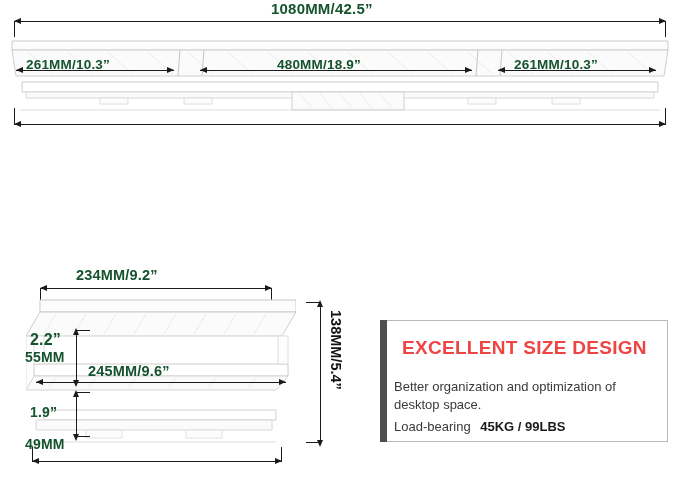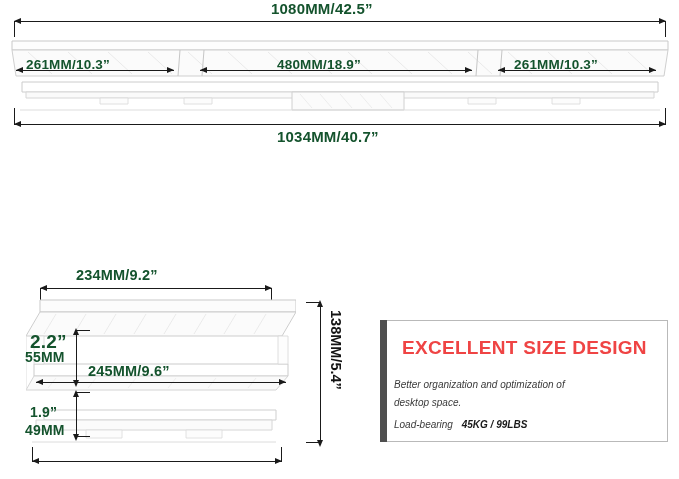--- a/index.html
+++ b/index.html
@@ -102,23 +102,22 @@
     left: 402px;
     top: 337px;
     font-size: 19px;
     font-weight: bold;
     color: #ef4444;
     letter-spacing: 0.3px;
   }
   .callout-line {
     position: absolute;
     left: 394px;
-    font-size: 10px;
+    font-size: 13px;
     color: #3a3a3a;
-    font-style: italic;
   }
   #callout-l1 { top: 379px; }
   #callout-l2 { top: 397px; }
   #callout-l3 { top: 419px; }
   #callout-l3 .bold {
     font-weight: bold;
     color: #1a1a1a;
   }
   .vert-text {
     position: absolute;
@@ -212,21 +211,20 @@
   </div>
   <div class="dimlabel" style="left:514px; top:57px; font-size:13.5px;">261MM/10.3”</div>
 
   <div class="linewrap">
     <div class="hline" style="left:14px; top:124px; width:652px;"></div>
     <div class="arrow-l" style="left:14px; top:120.5px;"></div>
     <div class="arrow-r" style="left:659px; top:120.5px;"></div>
     <div class="tick" style="left:14px; top:108px; height:16px;"></div>
     <div class="tick" style="left:665px; top:108px; height:16px;"></div>
   </div>
-  <div class="dimlabel" style="left:277px; top:128px; font-size:15px;">1034MM/40.7”</div>
 
   <div class="linewrap">
     <div class="hline" style="left:40px; top:288px; width:232px;"></div>
     <div class="arrow-l" style="left:40px; top:284.5px;"></div>
     <div class="arrow-r" style="left:265px; top:284.5px;"></div>
     <div class="tick" style="left:40px; top:288px; height:12px;"></div>
     <div class="tick" style="left:271px; top:288px; height:12px;"></div>
   </div>
   <div class="dimlabel" style="left:76px; top:267px; font-size:14.5px;">234MM/9.2”</div>
 
@@ -270,39 +268,39 @@
     <polyline points="0,46 0,100" fill="none" stroke="#dedede" stroke-width="1"></polyline>
   </svg>
 
   <div class="linewrap">
     <div class="vline" style="left:76px; top:330px; height:52px;"></div>
     <div class="arrow-u" style="left:72.5px; top:328px;"></div>
     <div class="arrow-d" style="left:72.5px; top:380px;"></div>
     <div class="tickh" style="left:76px; top:330px; width:14px;"></div>
     <div class="tickh" style="left:76px; top:382px; width:14px;"></div>
   </div>
-  <div class="dimlabel" style="left:30px; top:331px; font-size:19px;text-align:right;">2.2”</div>
+  <div class="dimlabel" style="left:30px; top:331px; font-size:16px;text-align:right;">2.2”</div>
   <div class="dimlabel" style="left:25px; top:349px; font-size:14px;">55MM</div>
 
   <div class="linewrap">
     <div class="hline" style="left:36px; top:382px; width:250px;"></div>
     <div class="arrow-l" style="left:36px; top:378.5px;"></div>
     <div class="arrow-r" style="left:279px; top:378.5px;"></div>
   </div>
   <div class="dimlabel" style="left:88px; top:363px; font-size:14.5px;">245MM/9.6”</div>
 
   <div class="linewrap">
     <div class="vline" style="left:76px; top:392px; height:44px;"></div>
     <div class="arrow-u" style="left:72.5px; top:390px;"></div>
     <div class="arrow-d" style="left:72.5px; top:434px;"></div>
     <div class="tickh" style="left:76px; top:392px; width:14px;"></div>
     <div class="tickh" style="left:76px; top:436px; width:14px;"></div>
   </div>
   <div class="dimlabel" style="left:30px; top:404px; font-size:14px;">1.9”</div>
-  <div class="dimlabel" style="left:25px; top:422px; font-size:14px;">49MM</div>
+  <div class="dimlabel" style="left:25px; top:436px; font-size:14px;">49MM</div>
 
   <div class="linewrap">
     <div class="hline" style="left:32px; top:461px; width:250px;"></div>
     <div class="arrow-l" style="left:32px; top:457.5px;"></div>
     <div class="arrow-r" style="left:275px; top:457.5px;"></div>
     <div class="tick" style="left:32px; top:447px; height:14px;"></div>
     <div class="tick" style="left:281px; top:447px; height:14px;"></div>
   </div>
 
   <div class="linewrap">

